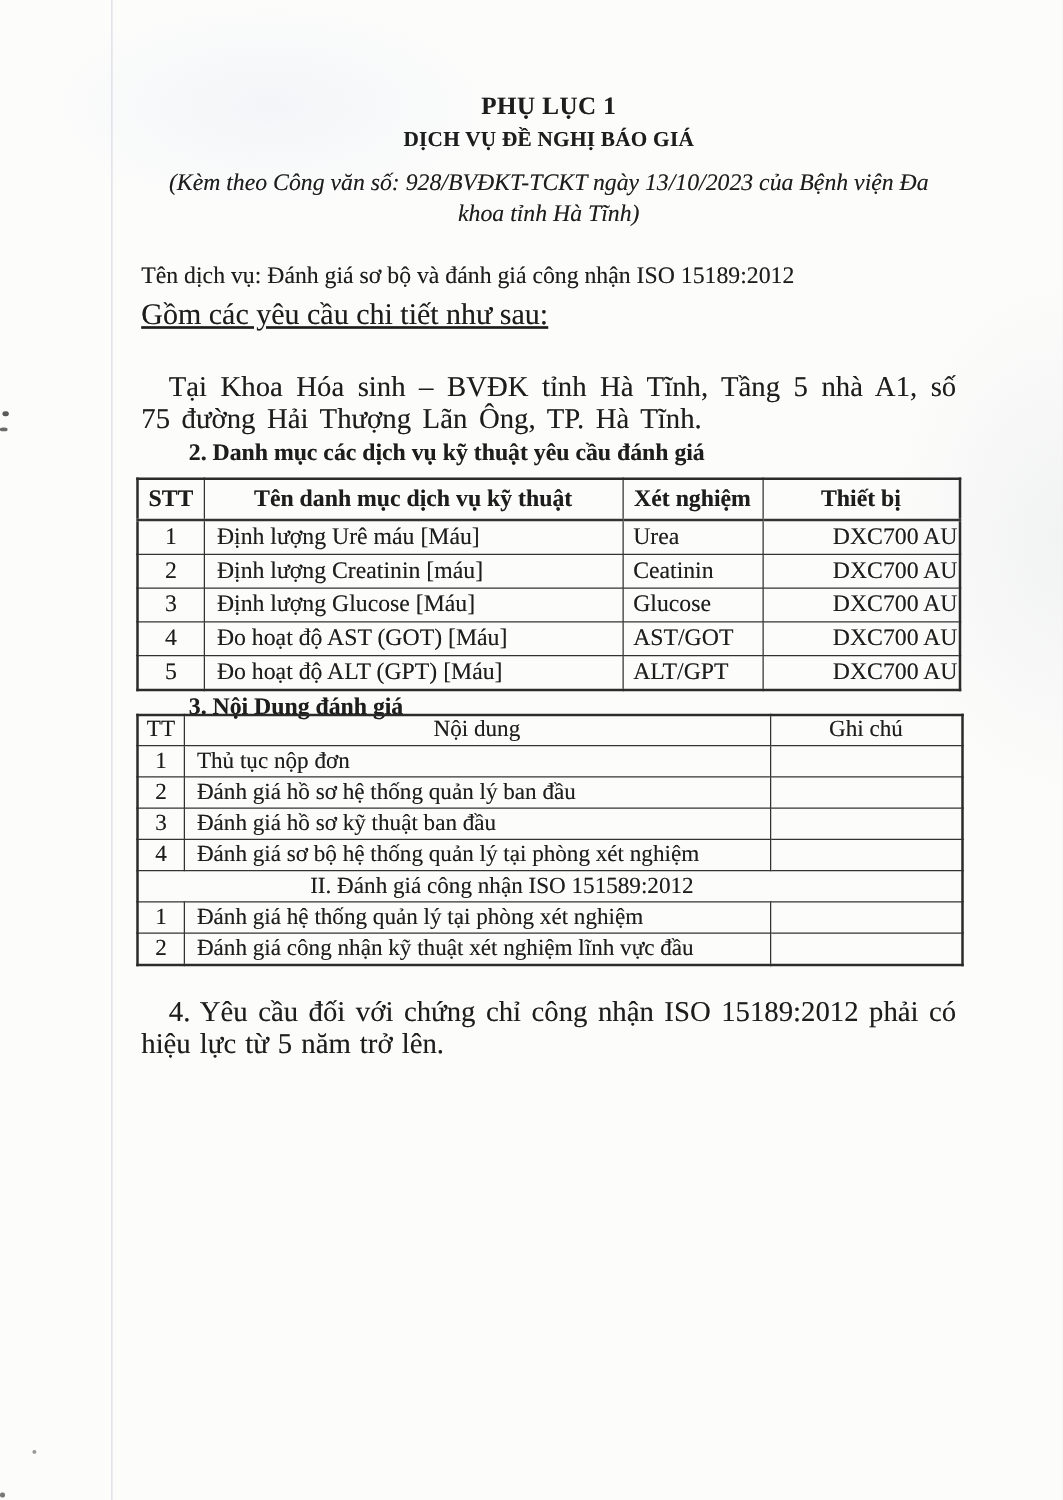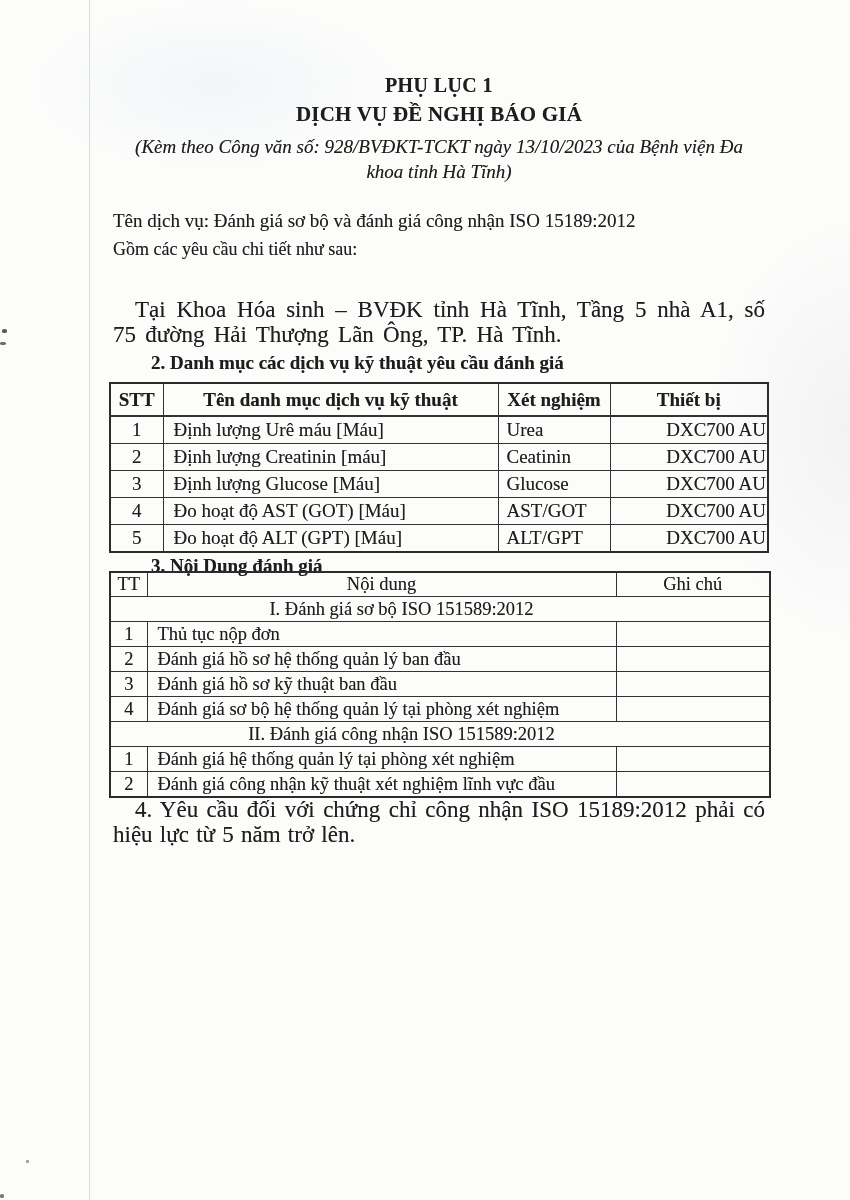--- a/index.html
+++ b/index.html
@@ -28,27 +28,27 @@
   .speck{position:absolute;border-radius:40%;}
   .speck-a{left:2px;top:329px;width:5px;height:4px;background:#5a5a5a;}
   .speck-b{left:0px;top:342px;width:6px;height:3px;background:#6a6a6a;}
   .speck-c{left:26px;top:1160px;width:3px;height:3px;background:#9a9a9a;}
   .speck-d{left:0px;top:1194px;width:4px;height:4px;background:#777;}
 
   .content{position:absolute;left:109px;top:0;width:660px;height:100%;}
   .content > div, .content > p, .content > table{position:absolute;left:0;right:0;margin:0;}
 
   .title1{top:74px;text-align:center;font-weight:bold;font-size:20px;letter-spacing:0.4px;}
-  .title2{top:102px;text-align:center;font-weight:bold;font-size:21px;letter-spacing:0.2px;}
+  .title2{top:102px;text-align:center;font-weight:bold;font-size:17px;letter-spacing:0.2px;}
   .sub{font-style:italic;font-size:19px;text-align:center;}
   .sub1{top:136px;}
   .sub2{top:161px;}
 
   .service{top:210px;font-weight:normal;font-size:19px;padding:0 2px 0 4px;}
-  .intro{top:239px;font-size:18px;padding-left:4px;}
+  .intro{top:239px;font-size:24px;padding-left:4px;text-decoration:underline;}
   .h-num{font-weight:bold;font-size:19px;padding-left:42px;}
   .h1{top:266px;}
   .h2{top:352px;}
   .h3{top:555px;}
   .para{font-size:23px;line-height:25px;text-align:justify;padding:0 4px;}
   .para1{top:297px;text-indent:22px;word-spacing:3.5px;}
   .para4{top:797px;text-indent:22px;word-spacing:1.5px;}
 
   table{border-collapse:collapse;table-layout:fixed;font-size:19px;}
   .tbl1{top:382px;width:658px;border-radius:25px;}
@@ -148,23 +148,20 @@
         </colgroup>
       <thead>
         <tr>
           <th>TT</th>
           <th>Nội dung</th>
           <th>Ghi chú</th>
         </tr>
       </thead>
       <tbody>
           <tr>
-            <td class="section-cell" colspan="3">I. Đánh giá sơ bộ ISO 151589:2012</td>
-          </tr>
-          <tr>
             <td class="cell-num">1</td>
             <td class="cell-name">Thủ tục nộp đơn</td>
             <td class="cell-note"></td>
           </tr>
           <tr>
             <td class="cell-num">2</td>
             <td class="cell-name">Đánh giá hồ sơ hệ thống quản lý ban đầu</td>
             <td class="cell-note"></td>
           </tr>
           <tr>

